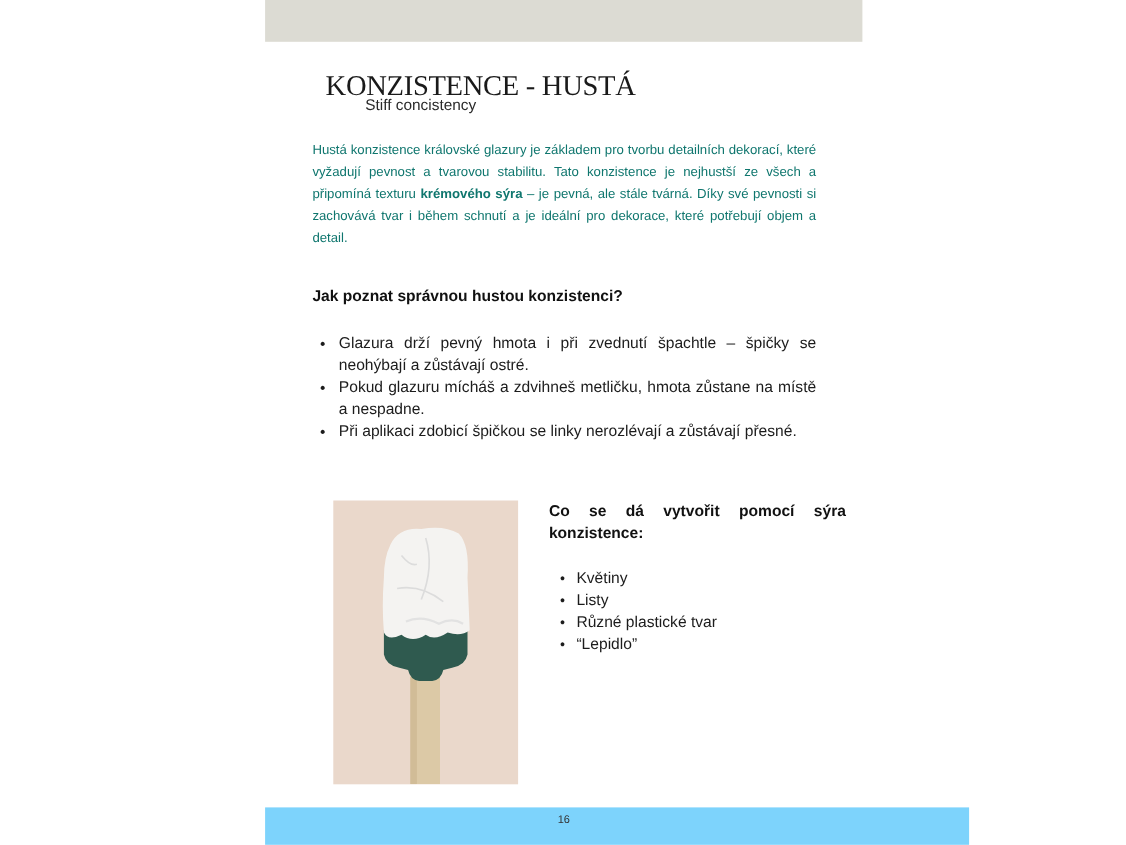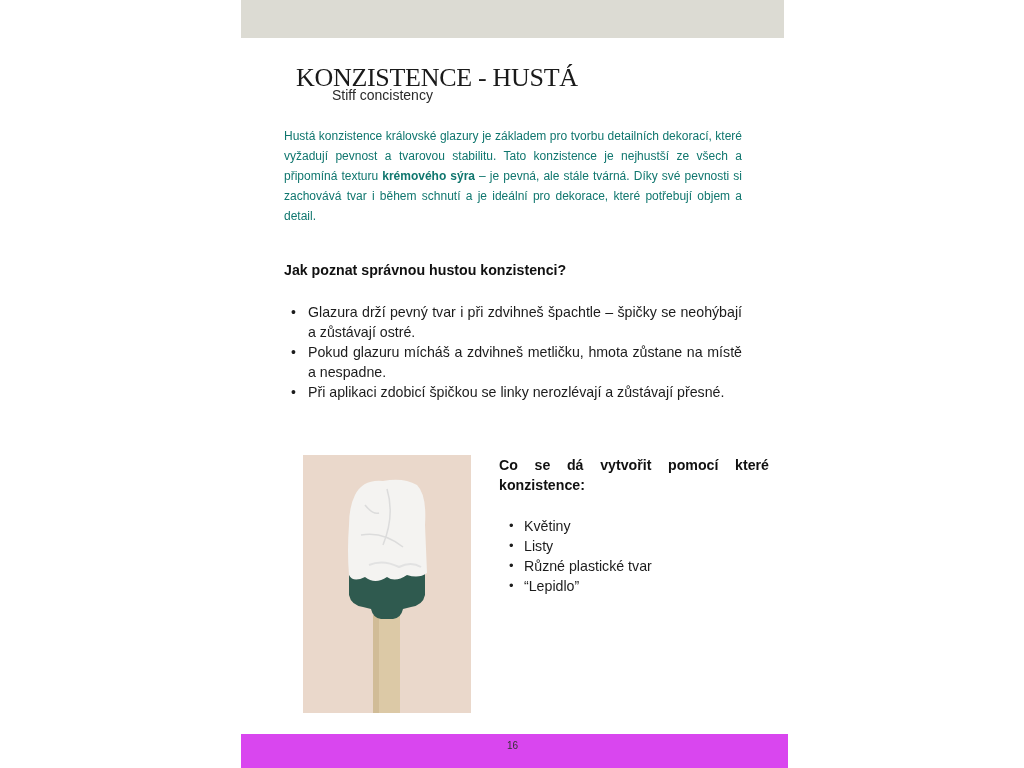--- a/index.html
+++ b/index.html
@@ -11,22 +11,22 @@
     }
     .page {
       position: absolute; left: 241px; top: 0; width: 543px; height: 768px;
       background: #ffffff;
     }
     .header-band {
       position: absolute; left: 0; top: 0; width: 543px; height: 38px;
       background: #dcdbd3;
     }
     .footer-band {
-      position: absolute; left: 0; top: 734px; width: 547px; height: 34px;
-      background: #d946ef;
+      position: absolute; left: 0; top: 734px; width: 640px; height: 34px;
+      background: #7dd3fc;
     }
     .page-number {
       position: absolute; left: 0; width: 543px; top: 6px;
       text-align: center; font-size: 10px; color: #333;
       font-family: "Liberation Sans", sans-serif;
     }
     .title {
       position: absolute; left: 55px; top: 63px;
       font-family: "Liberation Serif", "DejaVu Serif", serif;
       font-size: 26px; letter-spacing: -0.3px; color: #1a1a1a;
@@ -86,42 +86,42 @@
   <div class="header-band"></div>
 
   <div class="title">KONZISTENCE - HUSTÁ</div>
   <div class="subtitle">Stiff concistency</div>
 
   <p class="intro" style="margin:0;"><span>Hustá konzistence královské glazury je základem pro tvorbu detailních dekorací, které vyžadují pevnost a tvarovou stabilitu. Tato konzistence je nejhustší ze všech a připomíná texturu </span><b>krémového sýra</b><span> – je pevná, ale stále tvárná. Díky své pevnosti si zachovává tvar i během schnutí a je ideální pro dekorace, které potřebují objem a detail.</span></p>
 
   <div class="q-heading">Jak poznat správnou hustou konzistenci?</div>
 
   <ul class="bullets">
-    <li> Glazura drží pevný tvar i při zdvihneš špachtle – špičky se neohýbají a zůstávají ostré.</li>
+    <li> Glazura drží pevný hmota i při zvednutí špachtle – špičky se neohýbají a zůstávají ostré.</li>
     <li> Pokud glazuru mícháš a zdvihneš  metličku, hmota zůstane na místě a nespadne.</li>
     <li>  Při aplikaci zdobicí špičkou se linky nerozlévají a zůstávají přesné.</li>
   </ul>
 
   <div class="photo">
     <svg width="168" height="258" viewBox="0 0 168 258">
 
       <rect x="70" y="160" width="27" height="98" fill="#dcc9a6"></rect>
       <rect x="70" y="160" width="6" height="98" fill="#c9b48e" opacity="0.6"></rect>
 
       <path d="M46 118 L122 118 L122 140 Q120 150 108 152 L100 154 Q98 163 90 164 L78 164 Q70 163 68 154 L60 152 Q48 150 46 140 Z" fill="#2f5a4f"></path>
 
       <path d="M52 40 Q60 24 80 26 Q100 22 114 30 Q124 40 122 70 L124 118 Q116 124 104 120 Q92 128 84 122 Q72 130 62 122 Q50 128 46 120 Q44 96 46 70 Q46 52 52 40 Z" fill="#f4f3f1"></path>
       <path d="M58 80 Q80 76 100 92 M84 34 Q92 60 80 90 M62 50 Q70 60 76 58" stroke="#dcdcdc" stroke-width="1.5" fill="none"></path>
       <path d="M66 110 Q80 104 96 112 Q108 106 118 112" stroke="#e2e2e2" stroke-width="2" fill="none"></path>
     </svg>
   </div>
 
   <div class="right-col">
     <div class="uses-heading">
-      <span class="l1">Co se dá vytvořit pomocí které</span>
+      <span class="l1">Co se dá vytvořit pomocí sýra</span>
       <span>konzistence:</span>
     </div>
     <ul class="uses-list">
       <li>Květiny</li>
       <li>Listy</li>
       <li>Různé plastické tvar</li>
       <li>“Lepidlo”</li>
     </ul>
   </div>
 

